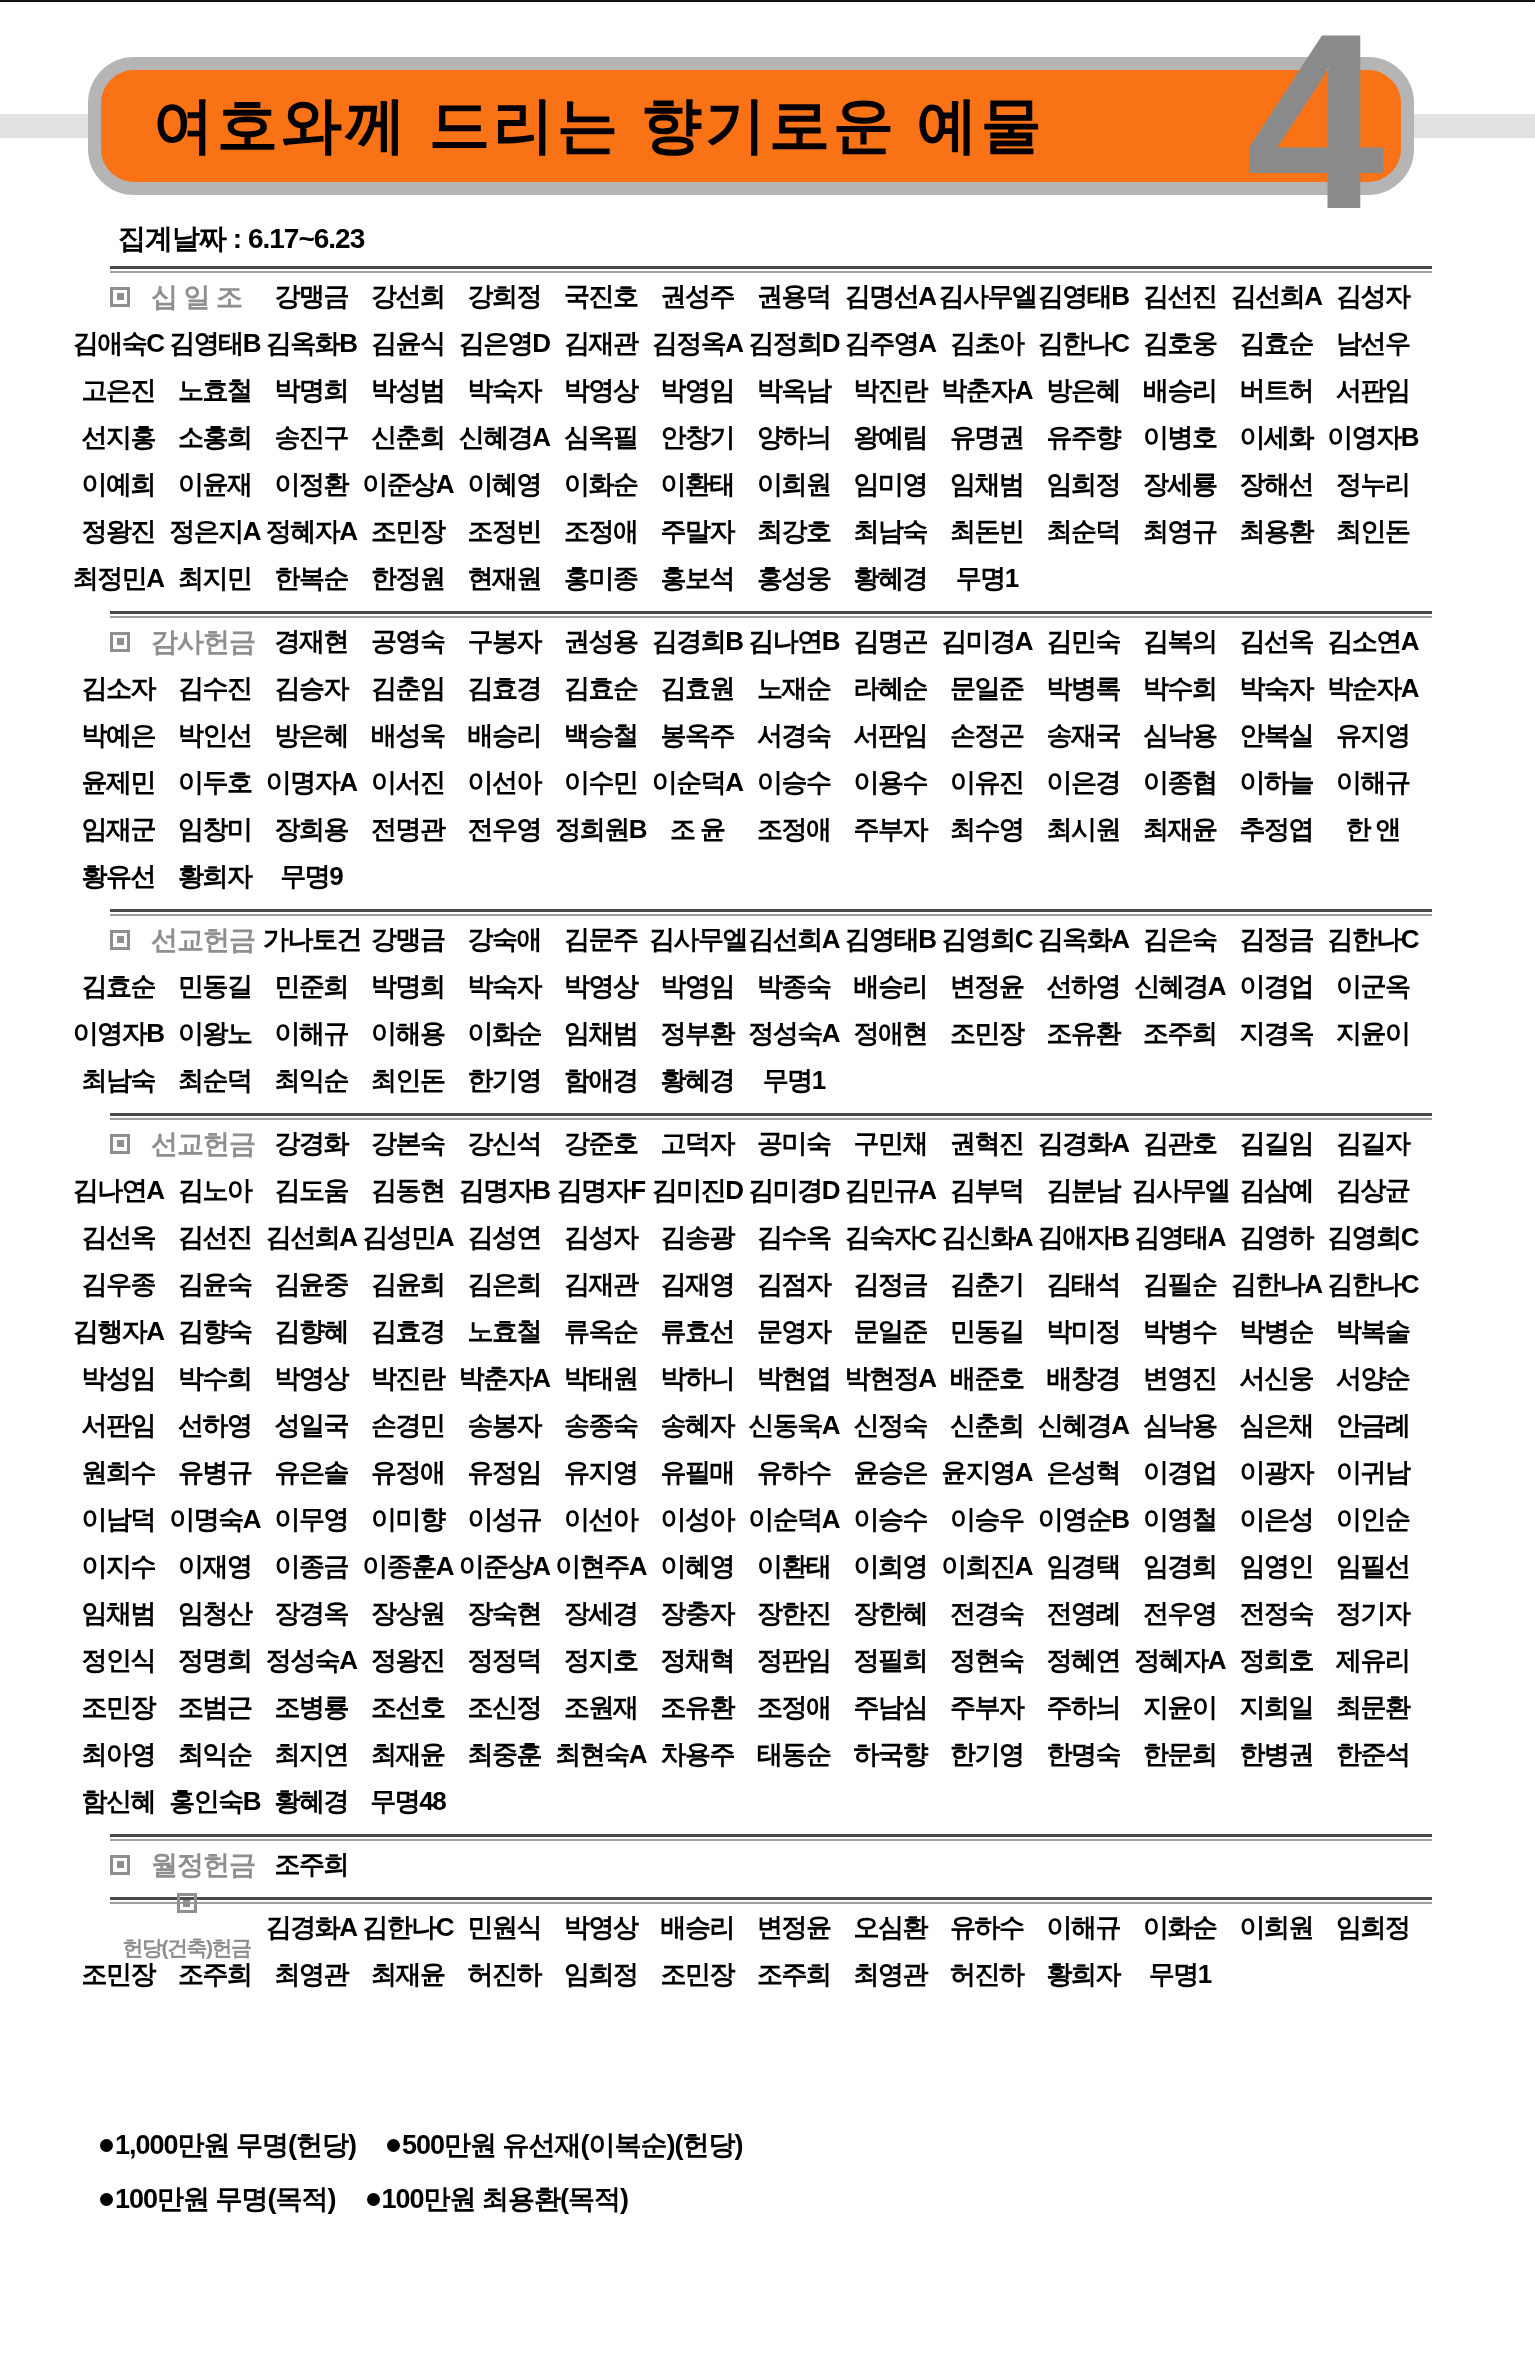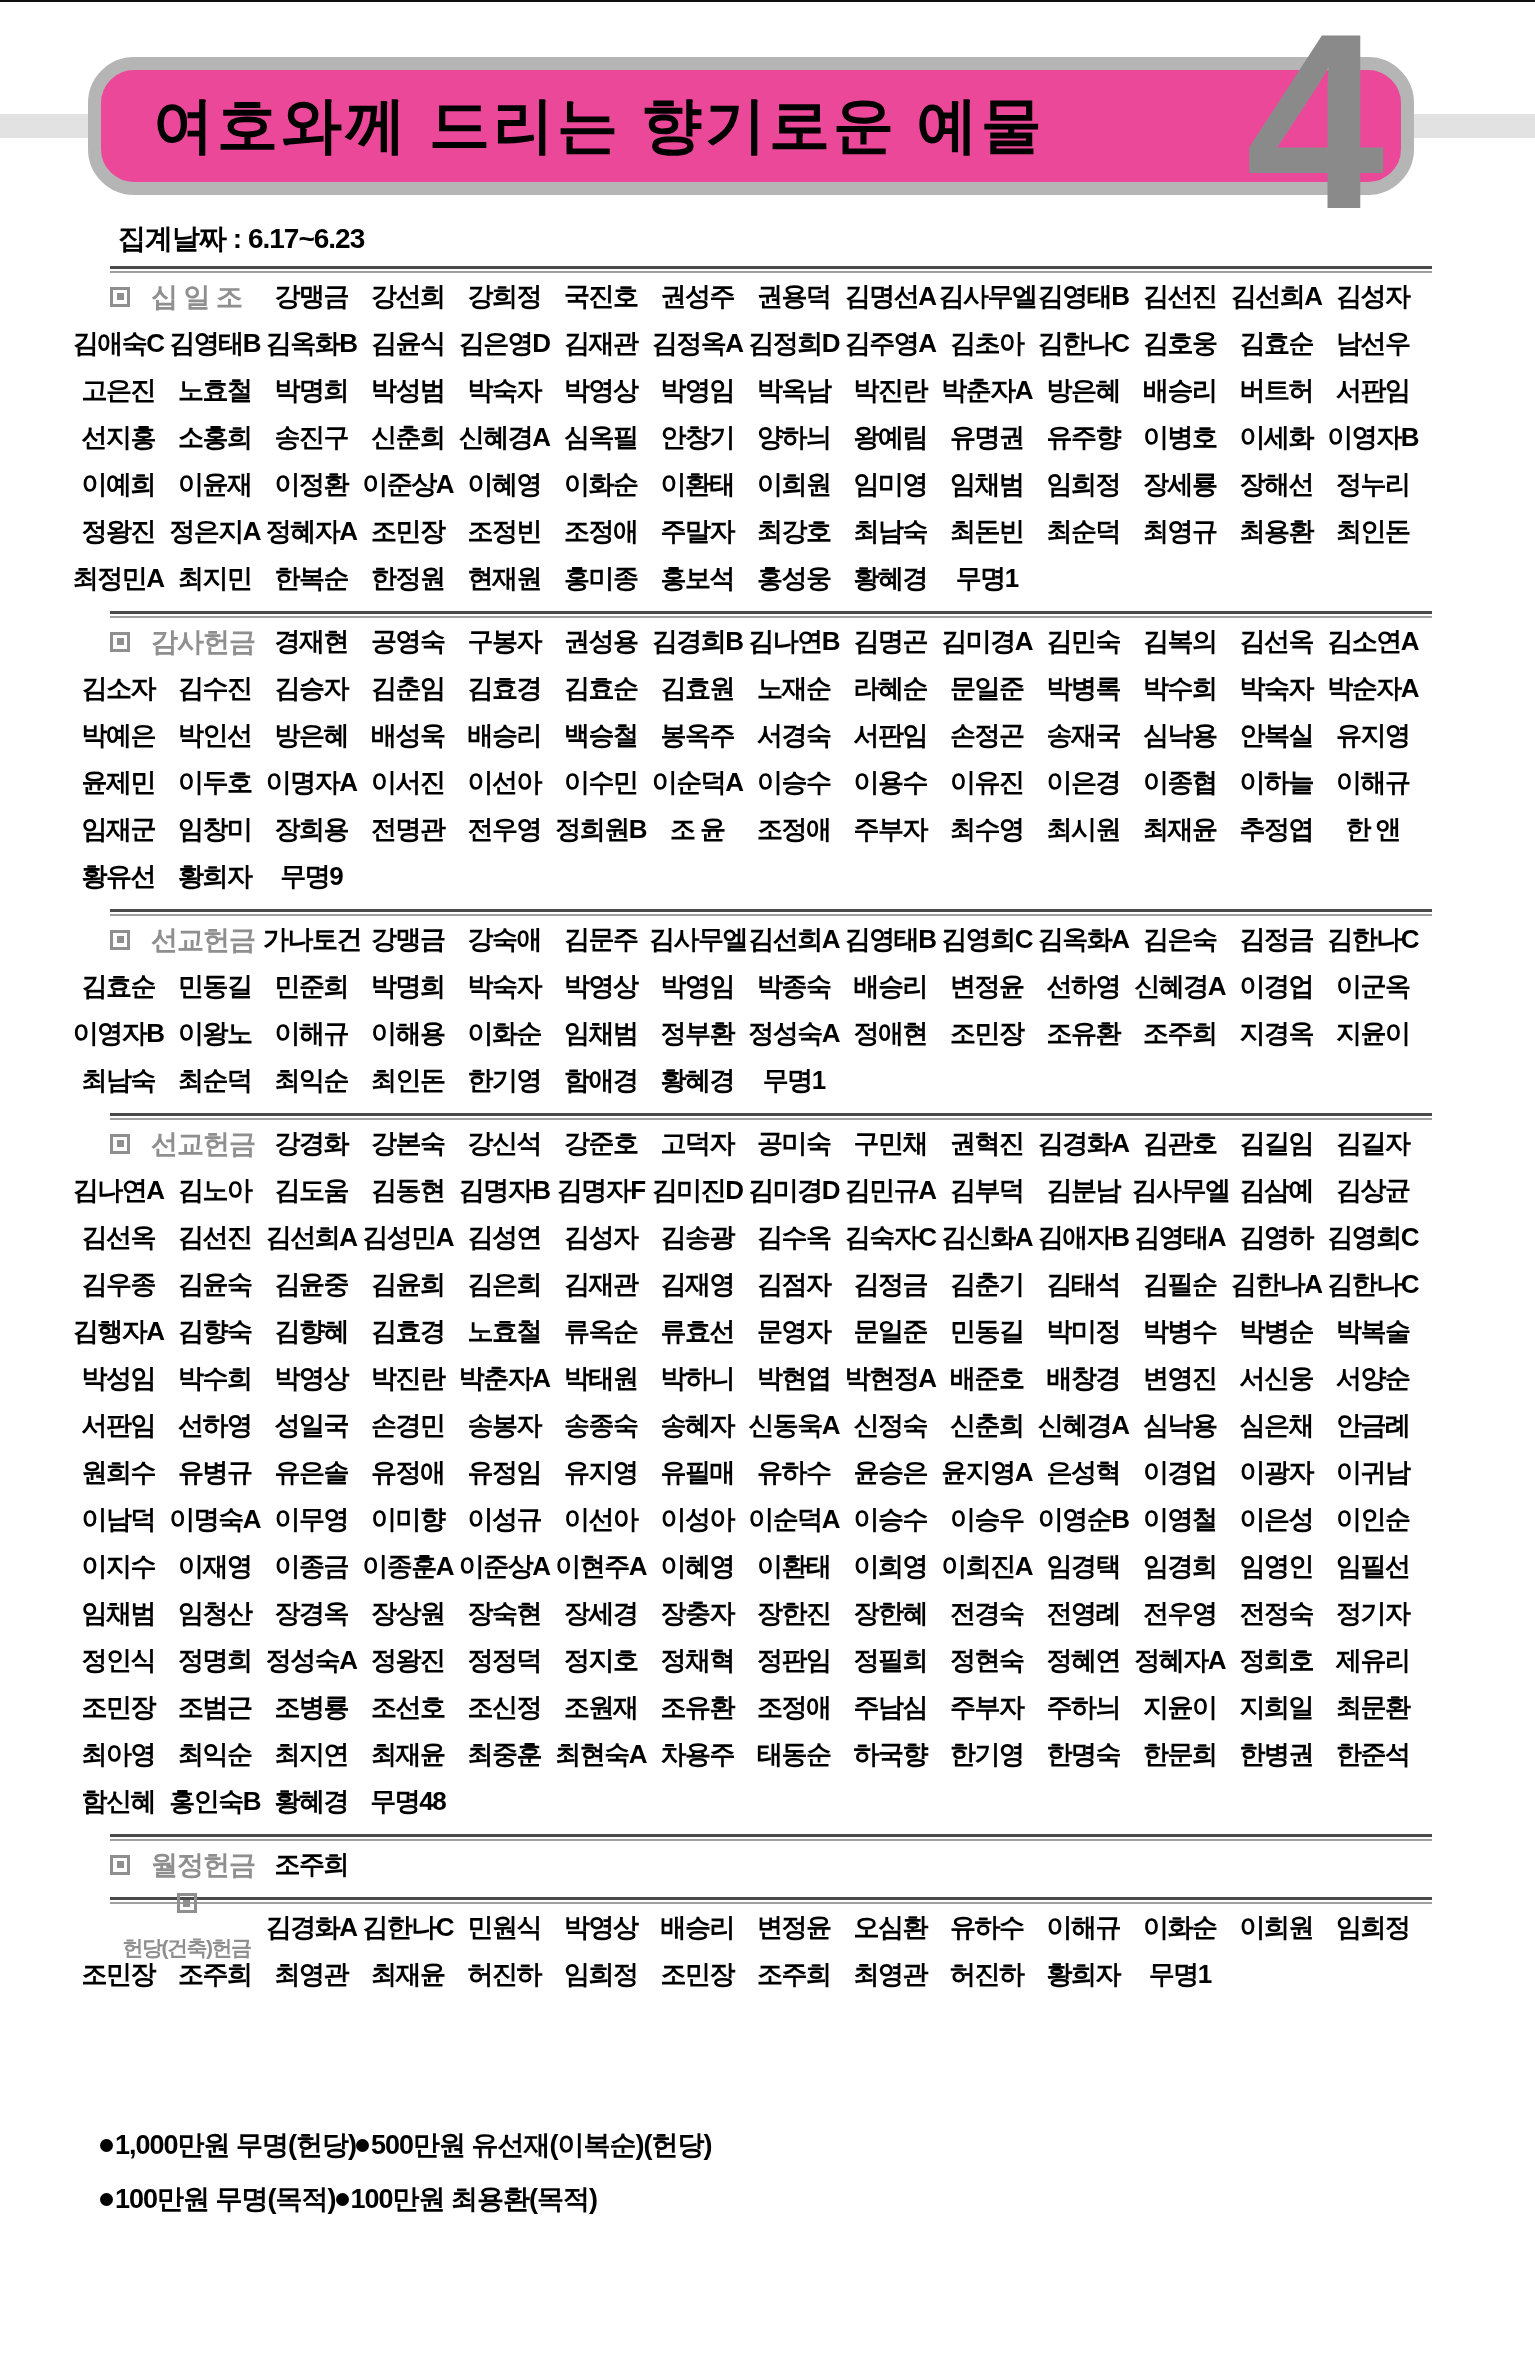--- a/index.html
+++ b/index.html
@@ -4,21 +4,21 @@
 <style>
   html,body{margin:0;padding:0;}
   body{
     width:1535px;height:2362px;position:relative;background:#ffffff;
     font-family:"Liberation Sans","DejaVu Sans",sans-serif;color:#000;overflow:hidden;
   }
   .top-edge{position:absolute;left:0;top:0;width:1535px;height:2px;background:#111;}
   .band{position:absolute;left:0;top:114px;width:1535px;height:24px;background:#e2e2e2;}
   .title-box{
     position:absolute;left:88px;top:57px;width:1326px;height:138px;box-sizing:border-box;
-    background:#ec4899;border:13px solid #b5b5b5;border-radius:46px;
+    background:#f97316;border:13px solid #b5b5b5;border-radius:46px;
     display:flex;align-items:center;padding-left:52px;
   }
   .title{font-size:61px;font-weight:bold;letter-spacing:3px;white-space:nowrap;}
   .page-number{
     position:absolute;left:1240px;top:26px;height:192px;width:150px;display:flex;align-items:center;justify-content:center;
     font-size:250px;line-height:190px;font-weight:bold;color:#8a8a8a;
   }
   .date{position:absolute;left:118px;top:220px;font-size:28px;font-weight:bold;letter-spacing:-1px;}
   .flow{position:absolute;left:0;top:262px;width:1535px;}
   .rule{margin-left:110px;width:1322px;height:2px;background:#fff;
@@ -31,21 +31,21 @@
        color:#8f8f8f;font-weight:bold;font-size:27px;letter-spacing:-1px;white-space:nowrap;}
   .hdr.long{font-size:21px;letter-spacing:-1.5px;flex-direction:column;}
   .marker{flex:0 0 auto;width:14px;height:14px;border:3px solid #8f8f8f;
           display:inline-flex;align-items:center;justify-content:center;}
   .marker-dot{width:7px;height:7px;background:#8f8f8f;}
   .notes{position:absolute;left:100px;top:2118px;}
   .note-row{display:flex;align-items:center;height:54px;}
   .note{display:flex;align-items:center;gap:2px;font-size:27px;font-weight:bold;
         letter-spacing:-1px;white-space:nowrap;}
   .note.c0{flex:0 0 232px;}
-  .note.c1{flex:0 0 308px;}
+  .note.c1{flex:0 0 308px;padding-left:31px;}
   .dot{flex:0 0 auto;width:13px;height:13px;border-radius:50%;background:#000;}
 </style>
 </head>
 <body>
 
 <div class="top-edge"></div>
 <div class="band"></div>
 
 <div class="title-box">
   <span class="title">여호와께 드리는 향기로운 예물</span>

